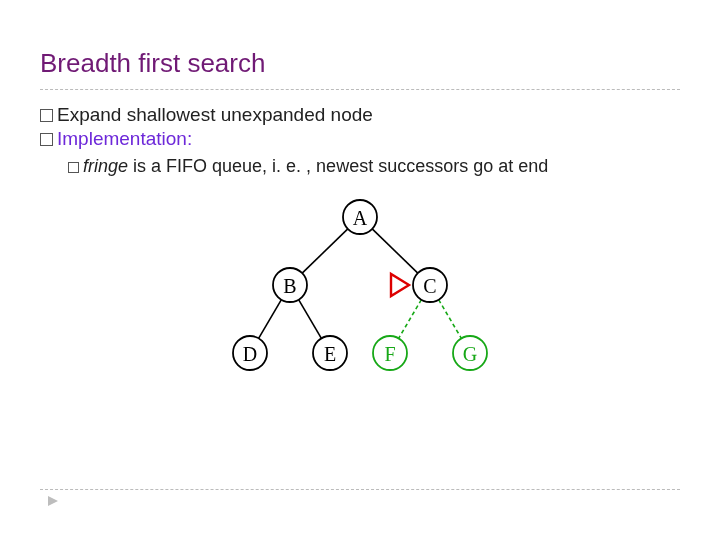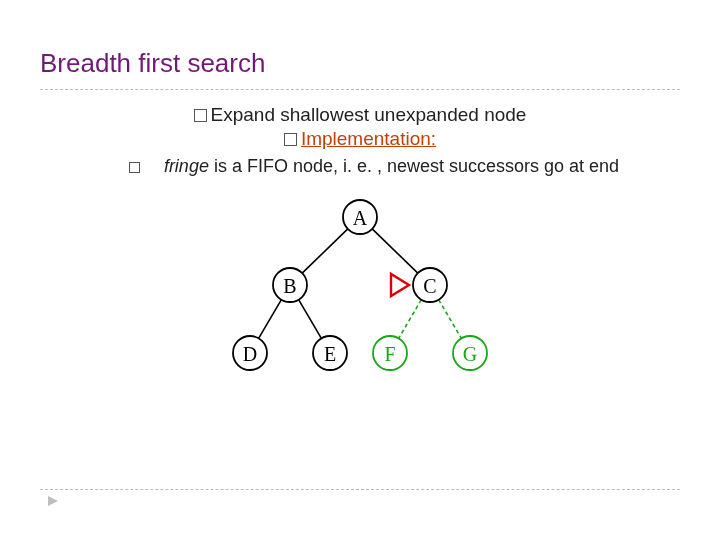--- a/index.html
+++ b/index.html
@@ -27,43 +27,43 @@
     margin-bottom: 14px;
   }
   .bottom-rule {
     position: absolute;
     left: 40px;
     right: 40px;
     bottom: 50px;
     border: none;
     border-top: 1px dashed #bbb;
   }
-  .bullets { list-style: none; text-align: center; }
+  .bullets { list-style: none; }
   .lvl1 { margin: 2px 0 2px 0; font-size: 19px; color: #222; }
   .lvl1 .box {
     display: inline-block;
     width: 13px; height: 13px;
     border: 1.5px solid #555;
     margin-right: 4px;
     vertical-align: -1px;
   }
-  .lvl1.impl span.link { color: #c2410c; text-decoration: underline; }
+  .lvl1.impl span.link { color: #6d28d9; }
   .lvl2 {
     margin: 6px 0 0 28px;
     font-size: 18px;
     color: #222;
   }
   .lvl2 .box {
     display: inline-block;
     width: 11px; height: 11px;
     border: 1.5px solid #555;
     margin-right: 4px;
     vertical-align: -1px;
   }
-  .lvl2 em { font-style: italic; margin-left: 20px; }
+  .lvl2 em { font-style: italic; }
   .tree-wrap {
     width: 100%;
     display: flex;
     justify-content: center;
     margin-top: 18px;
   }
   svg.tree { display: block; }
   .node-fill { fill: #fff; }
   .node-stroke-black { stroke: #000; stroke-width: 1.8; }
   .node-stroke-green { stroke: #17a817; stroke-width: 1.8; fill: #fff; }
@@ -86,21 +86,21 @@
   <h1 class="title">Breadth first search</h1>
   <hr class="rule">
   <ul class="bullets">
     <li class="lvl1">
       <span class="box"></span><span>Expand shallowest unexpanded node</span>
     </li>
     <li class="lvl1 impl">
       <span class="box"></span><span class="link">Implementation:</span>
     </li>
     <li class="lvl2">
-      <span class="box"></span><em>fringe</em><span> is a FIFO node, i. e. , newest successors go at end</span>
+      <span class="box"></span><em>fringe</em><span> is a FIFO queue, i. e. , newest successors go at end</span>
     </li>
   </ul>
 
   <div class="tree-wrap">
     <svg class="tree" width="330" height="185" viewBox="0 0 330 185">
         <line x1="152.80625052539315" y1="33.84535663247523" x2="107.19374947460686" y2="78.15464336752477" class="edge-black"></line>
         <line x1="177.19374947460685" y1="33.84535663247523" x2="222.80625052539315" y2="78.15464336752477" class="edge-black"></line>
         <line x1="86.3806578484223" y1="104.65288165768209" x2="63.6193421515777" y2="143.3471183423179" class="edge-black"></line>
         <line x1="103.6193421515777" y1="104.65288165768209" x2="126.3806578484223" y2="143.3471183423179" class="edge-black"></line>
         <line x1="226.38065784842232" y1="104.65288165768209" x2="203.61934215157768" y2="143.3471183423179" class="edge-green"></line>

